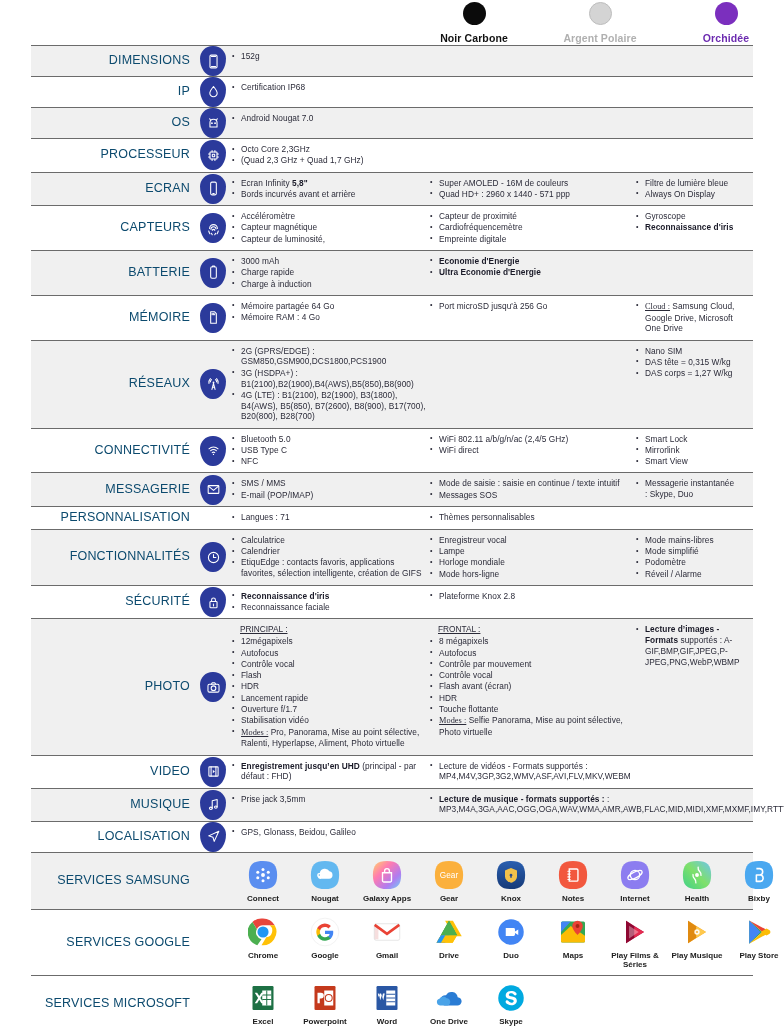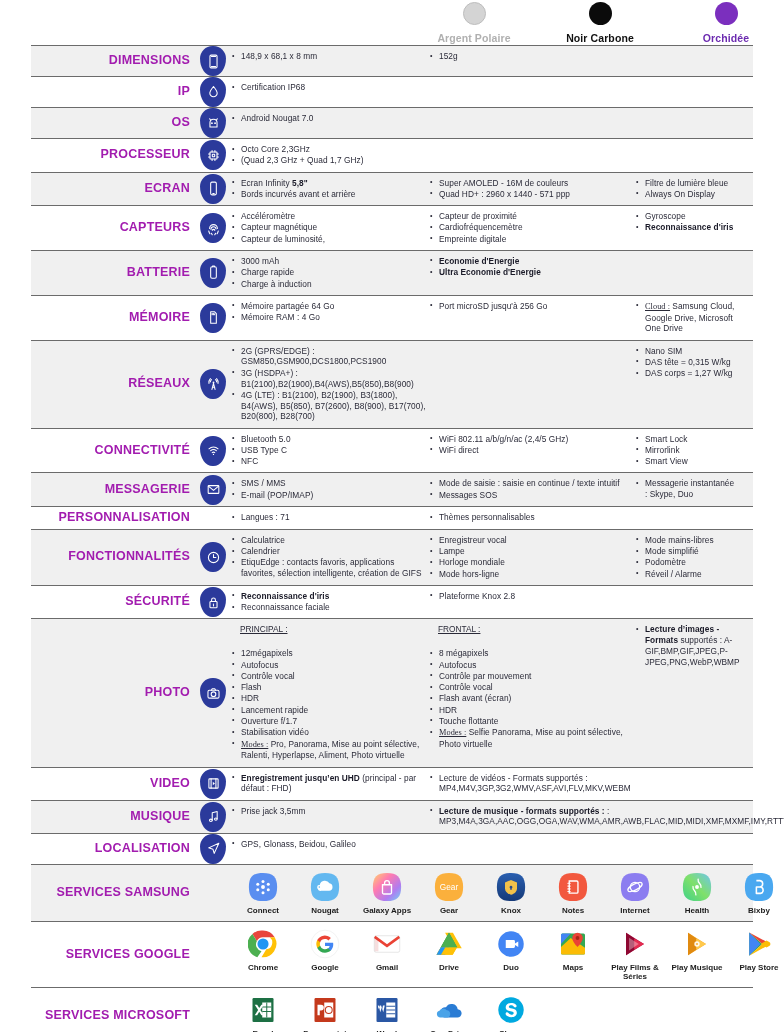--- a/index.html
+++ b/index.html
@@ -53,23 +53,23 @@
   .cat {
     width: 163px;
     flex: 0 0 163px;
     display: flex;
     align-items: center;
     justify-content: flex-end;
     padding: 4px 4px 4px 0;
   }
   .cat-label {
     font-size: 12.5px;
-    font-weight: bold;
+    font-weight: normal;
     letter-spacing: .2px;
-    color: #a21caf;
+    color: #0c4a6e;
     text-align: left;
     line-height: 1.1;
   }
   .icon-cell {
     flex: 0 0 38px;
     display: flex;
     align-items: center;
     justify-content: center;
   }
   .blobicon {
@@ -104,21 +104,21 @@
   ul.bul li:before {
     content: "\2022";
     position: absolute; left: 0; top: -0.5px;
     font-size: 7px;
     color: #2a2a38;
   }
   .colhead {
     font-size: 8.3px;
     text-decoration: underline;
     color: #2a2a38;
-    margin-bottom: 13px;
+    margin-bottom: 1px;
     line-height: 1.3;
     padding-left: 8px;
   }
   .b { font-weight: bold; color: #1a1a28; }
   .u { text-decoration: underline; font-family: Liberation Serif, serif; }
 
   
   .srow .cols { padding: 0; }
   .apps {
     display: flex;
@@ -142,44 +142,39 @@
     color: #1c1c1c;
     line-height: 1.15;
   }
 </style>
 </head>
 <body>
 
 <div id="page">
 
   <div class="colors" id="colors">
+      <div class="color-item"><span class="dot" style="background:#0b0b0b"></span><span class="color-name" style="color:#111111">Noir Carbone</span></div>
       <div class="color-item"><span class="dot" style="background:#d4d4d4;border:1px solid #bdbdbd"></span><span class="color-name" style="color:#b0b0b0">Argent Polaire</span></div>
-      <div class="color-item"><span class="dot" style="background:#0b0b0b"></span><span class="color-name" style="color:#111111">Noir Carbone</span></div>
       <div class="color-item"><span class="dot" style="background:#7b2fbe"></span><span class="color-name" style="color:#6c2bb0">Orchidée</span></div>
     </div>
 
   <div class="table" id="table">
       <div class="row shade">
         <div class="cat">
           <span class="cat-label">DIMENSIONS</span>
         </div>
         <div class="icon-cell">
           <span class="blobicon">
             <svg width="17" height="17" viewBox="0 0 24 24" fill="none" stroke="#fff" stroke-width="1.5" stroke-linecap="round" stroke-linejoin="round">
               <rect x="7" y="3" width="10" height="18" rx="1.6"></rect>
               <path d="M9 5h6M9 19h6"></path>
             </svg>
           </span>
         </div>
         <div class="cols">
-          <div class="c1">
-            <ul class="bul">
-              <li>148,9 x 68,1 x 8 mm</li>
-            </ul>
-          </div>
           <div class="c2">
             <ul class="bul">
               <li>152g</li>
             </ul>
           </div>
           <div class="c3"></div>
         </div>
       </div>
       <div class="row">
         <div class="cat">

